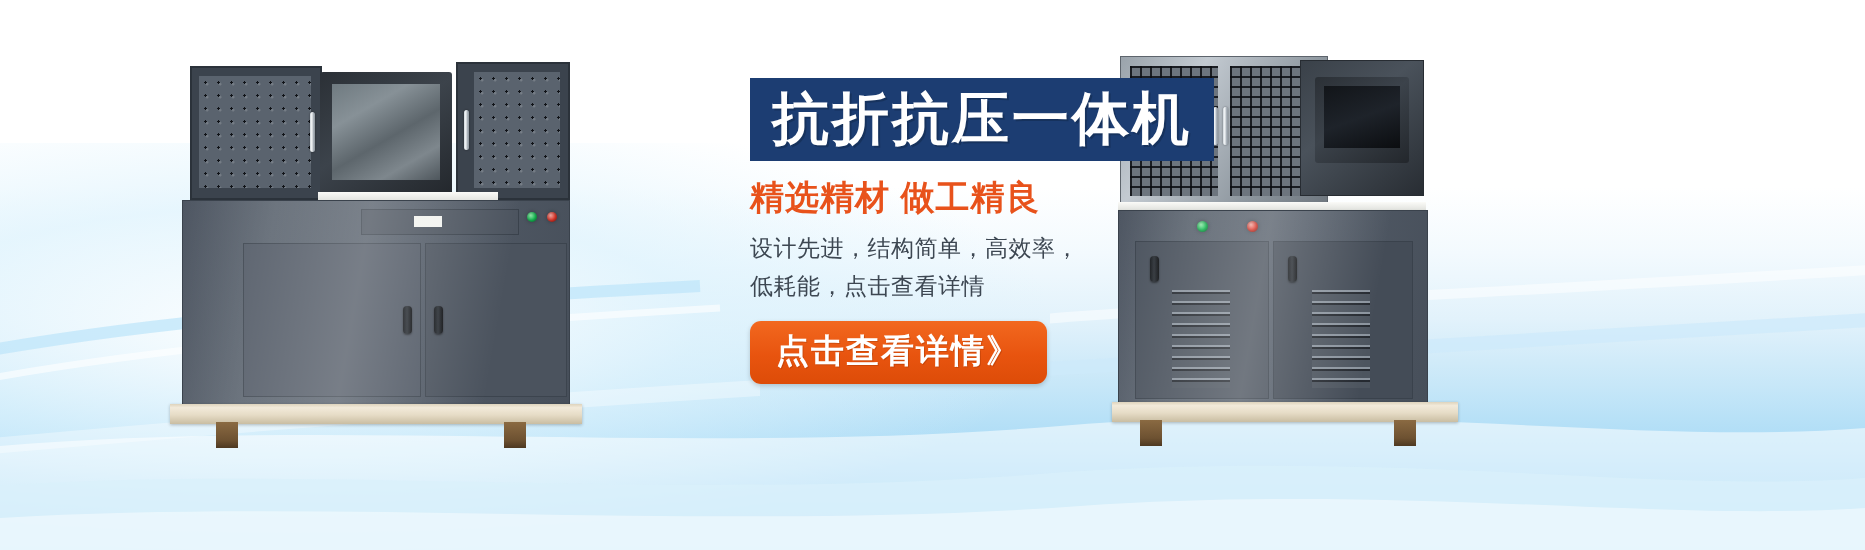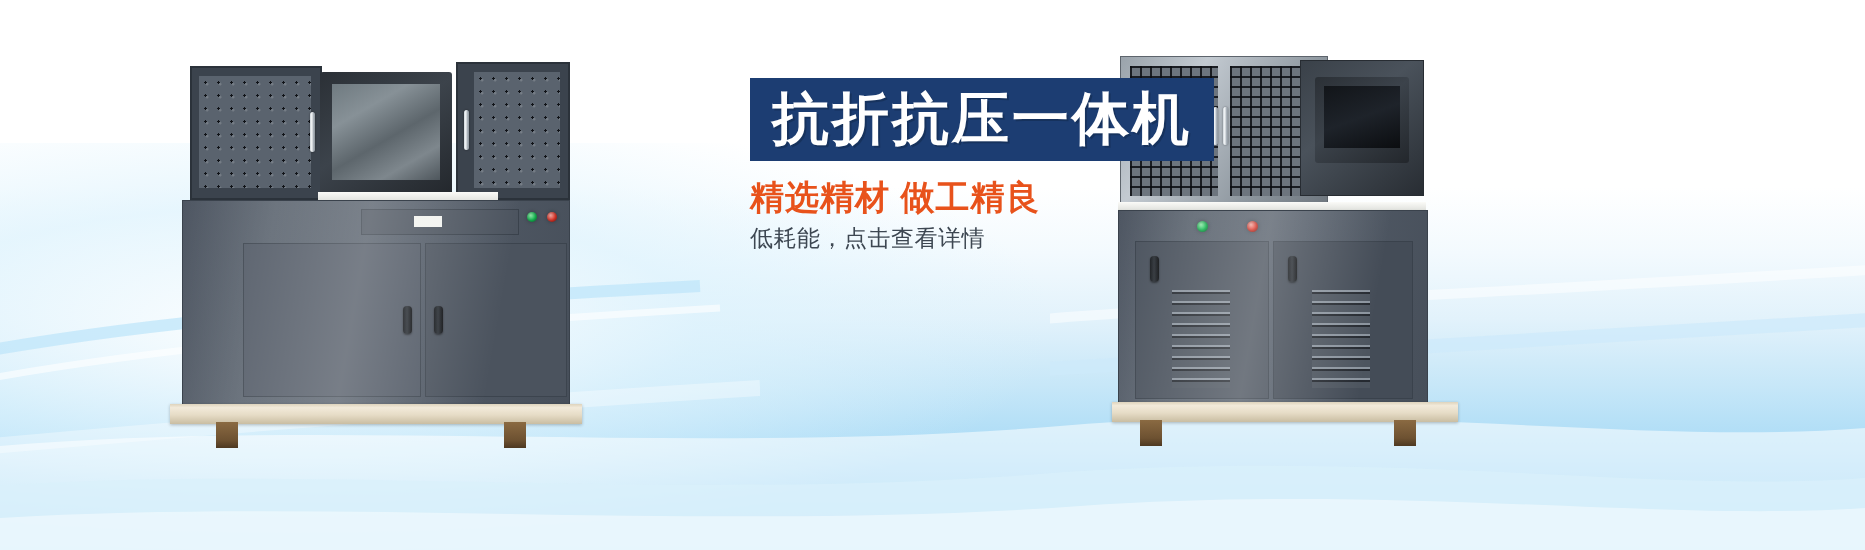--- a/index.html
+++ b/index.html
@@ -228,19 +228,23 @@
 
   <div id="copy">
 
     <div class="title-bar">
       <span class="t">抗折抗压一体机</span>
     </div>
 
     <div class="line-orange">精选精材 做工精良</div>
 
 
+    <div class="line-small first">设计先进，结构简单，高效率，</div>
 
     <div class="line-small">低耗能，点击查看详情</div>
 
+    <div class="cta">
+      <span class="c">点击查看详情》</span>
+    </div>
 
   </div>
 
 </div>
 
 </body></html>

